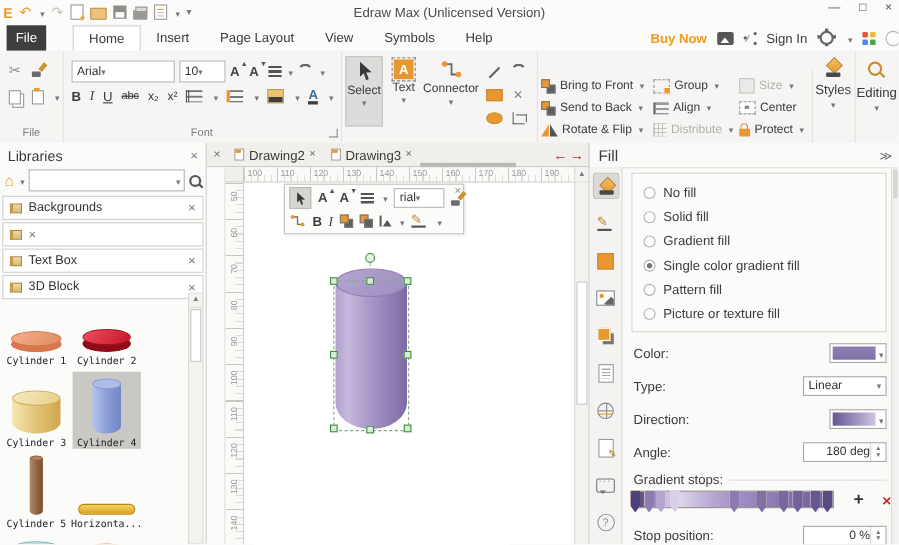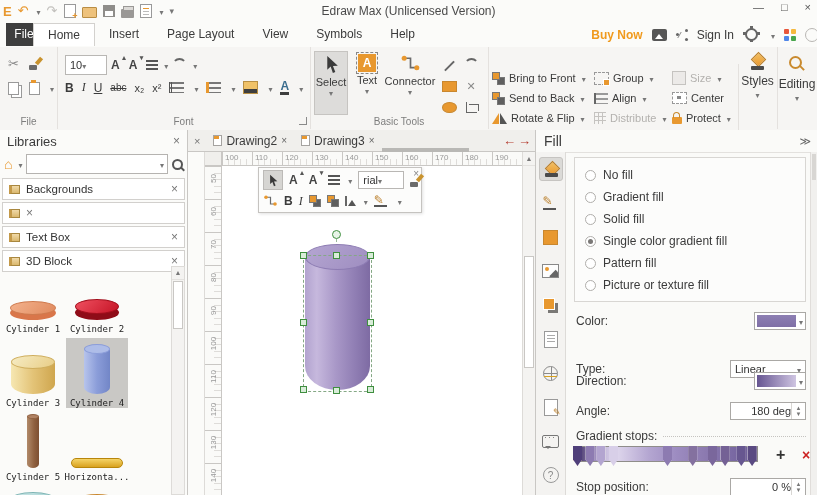--- a/index.html
+++ b/index.html
@@ -24,21 +24,21 @@
   .q-export{width:10px;height:12px;background:#fff;border:1px solid #999;position:relative;}
   .q-export::after{content:"";position:absolute;left:2px;top:3px;width:6px;height:1px;background:#e8982f;box-shadow:0 3px 0 #bbb,0 6px 0 #bbb;}
   .qat-more{font-size:9px;color:#777;}
   .win-title{position:absolute;left:250px;right:250px;top:4px;text-align:center;font-size:12px;color:#4a4a4a;}
   .win-controls{position:absolute;right:6px;top:1px;display:flex;gap:17px;color:#555;font-size:11px;}
   .win-controls span{cursor:default;}
 
   
   .menubar{position:absolute;left:0;top:22px;width:817px;height:25px;background:#fbfbf9;border-bottom:1px solid #e2e0dd;}
   .file-btn{position:absolute;left:6px;top:1px;width:36px;height:23px;background:#3e3e3e;color:#fff;text-align:center;line-height:23px;font-size:12px;}
-  .menu-items{position:absolute;left:33px;top:1px;display:flex;height:23px;align-items:stretch;text-align:center;}
+  .menu-items{position:absolute;left:66px;top:1px;display:flex;height:23px;align-items:stretch;text-align:center;}
   .menu-item{padding:0 14px;line-height:23px;color:#3b3b3b;}
   .menu-item.active{background:#fff;border:1px solid #d3d1ce;border-bottom:none;}
   .menu-right{position:absolute;right:6px;top:1px;height:23px;display:flex;align-items:center;gap:9px;}
   .buynow{color:var(--buy-now,#f09a1e);font-weight:bold;font-size:12px;}
   .ic-photo{width:15px;height:12px;background:#565656;border-radius:2px;position:relative;}
   .ic-photo::after{content:"";position:absolute;left:3px;bottom:2px;border-left:4px solid transparent;border-right:4px solid transparent;border-bottom:5px solid #fff;}
   .ic-share{width:12px;height:12px;position:relative;}
   .ic-share::before{content:"";position:absolute;width:3px;height:3px;border-radius:50%;background:#666;right:0;top:0;box-shadow:-9px 4px 0 #666,0 9px 0 #666;}
   .ic-share::after{content:"";position:absolute;left:3px;top:3px;width:7px;height:6px;border-left:1px solid #888;transform:skewX(-30deg);}
   .signin{font-size:12px;color:#3b3b3b;}
@@ -316,20 +316,24 @@
       <div class="frow r2">
         <span class="ic-copy"></span>
         <span class="ic-paste"></span>
           <i class="dd"></i>
       </div>
       <div class="rg-label">File</div>
     </div>
 
     <div class="rg g-font">
       <div class="frow r1">
+        <span class="combo cmb-font">
+            <span>Arial</span>
+            <i class="dd"></i>
+          </span>
         <span class="combo cmb-size">
             <span>10</span>
             <i class="dd"></i>
           </span>
         <span class="btn-af up">A</span>
         <span class="btn-af down">A</span>
         <span class="ic-alignlines"></span>
           <i class="dd"></i>
         <span class="ic-arc"></span>
           <i class="dd"></i>
@@ -387,21 +391,20 @@
             <i class="ic-rect"></i>
           </span>
         <span class="ic-cross">✕</span>
         <span>
             <i class="ic-ell"></i>
           </span>
         <span>
             <i class="ic-crop"></i>
           </span>
       </div>
-      <div class="rg-label">Basic Tools</div>
     </div>
 
     <div class="rg g-arrange">
       <div class="ar-grid">
         <span class="abtn">
             <span class="ic2sq ic-front">
               <i class="b"></i>
               <i class="f"></i>
             </span>
             <span>Bring to Front</span>
@@ -719,25 +722,25 @@
     </div>
 
     <div class="rp-content">
       <div class="optbox">
         <div class="radio-row">
             <span class="radio"></span>
             <span>No fill</span>
           </div>
         <div class="radio-row">
             <span class="radio"></span>
-            <span>Gradient fill</span>
+            <span>Solid fill</span>
           </div>
         <div class="radio-row">
             <span class="radio"></span>
-            <span>Solid fill</span>
+            <span>Gradient fill</span>
           </div>
         <div class="radio-row">
             <span class="radio sel"></span>
             <span>Single color gradient fill</span>
           </div>
         <div class="radio-row">
             <span class="radio"></span>
             <span>Pattern fill</span>
           </div>
         <div class="radio-row">
@@ -746,21 +749,21 @@
           </div>
       </div>
 
       <div class="frow2" style="top:160px;">
         <span>Color:</span>
         <span class="swatchbox">
             <span class="sw sw-color"></span>
             <i class="dd"></i>
           </span>
       </div>
-      <div class="frow2" style="top:208px;gap:16px;">
+      <div class="frow2" style="top:190px;gap:16px;">
         <span>Type:</span>
         <span class="combo2">
             <span>Linear</span>
             <i class="dd"></i>
           </span>
       </div>
       <div class="frow2" style="top:220px;">
         <span>Direction:</span>
         <span class="swatchbox">
             <span class="sw sw-dir"></span>

